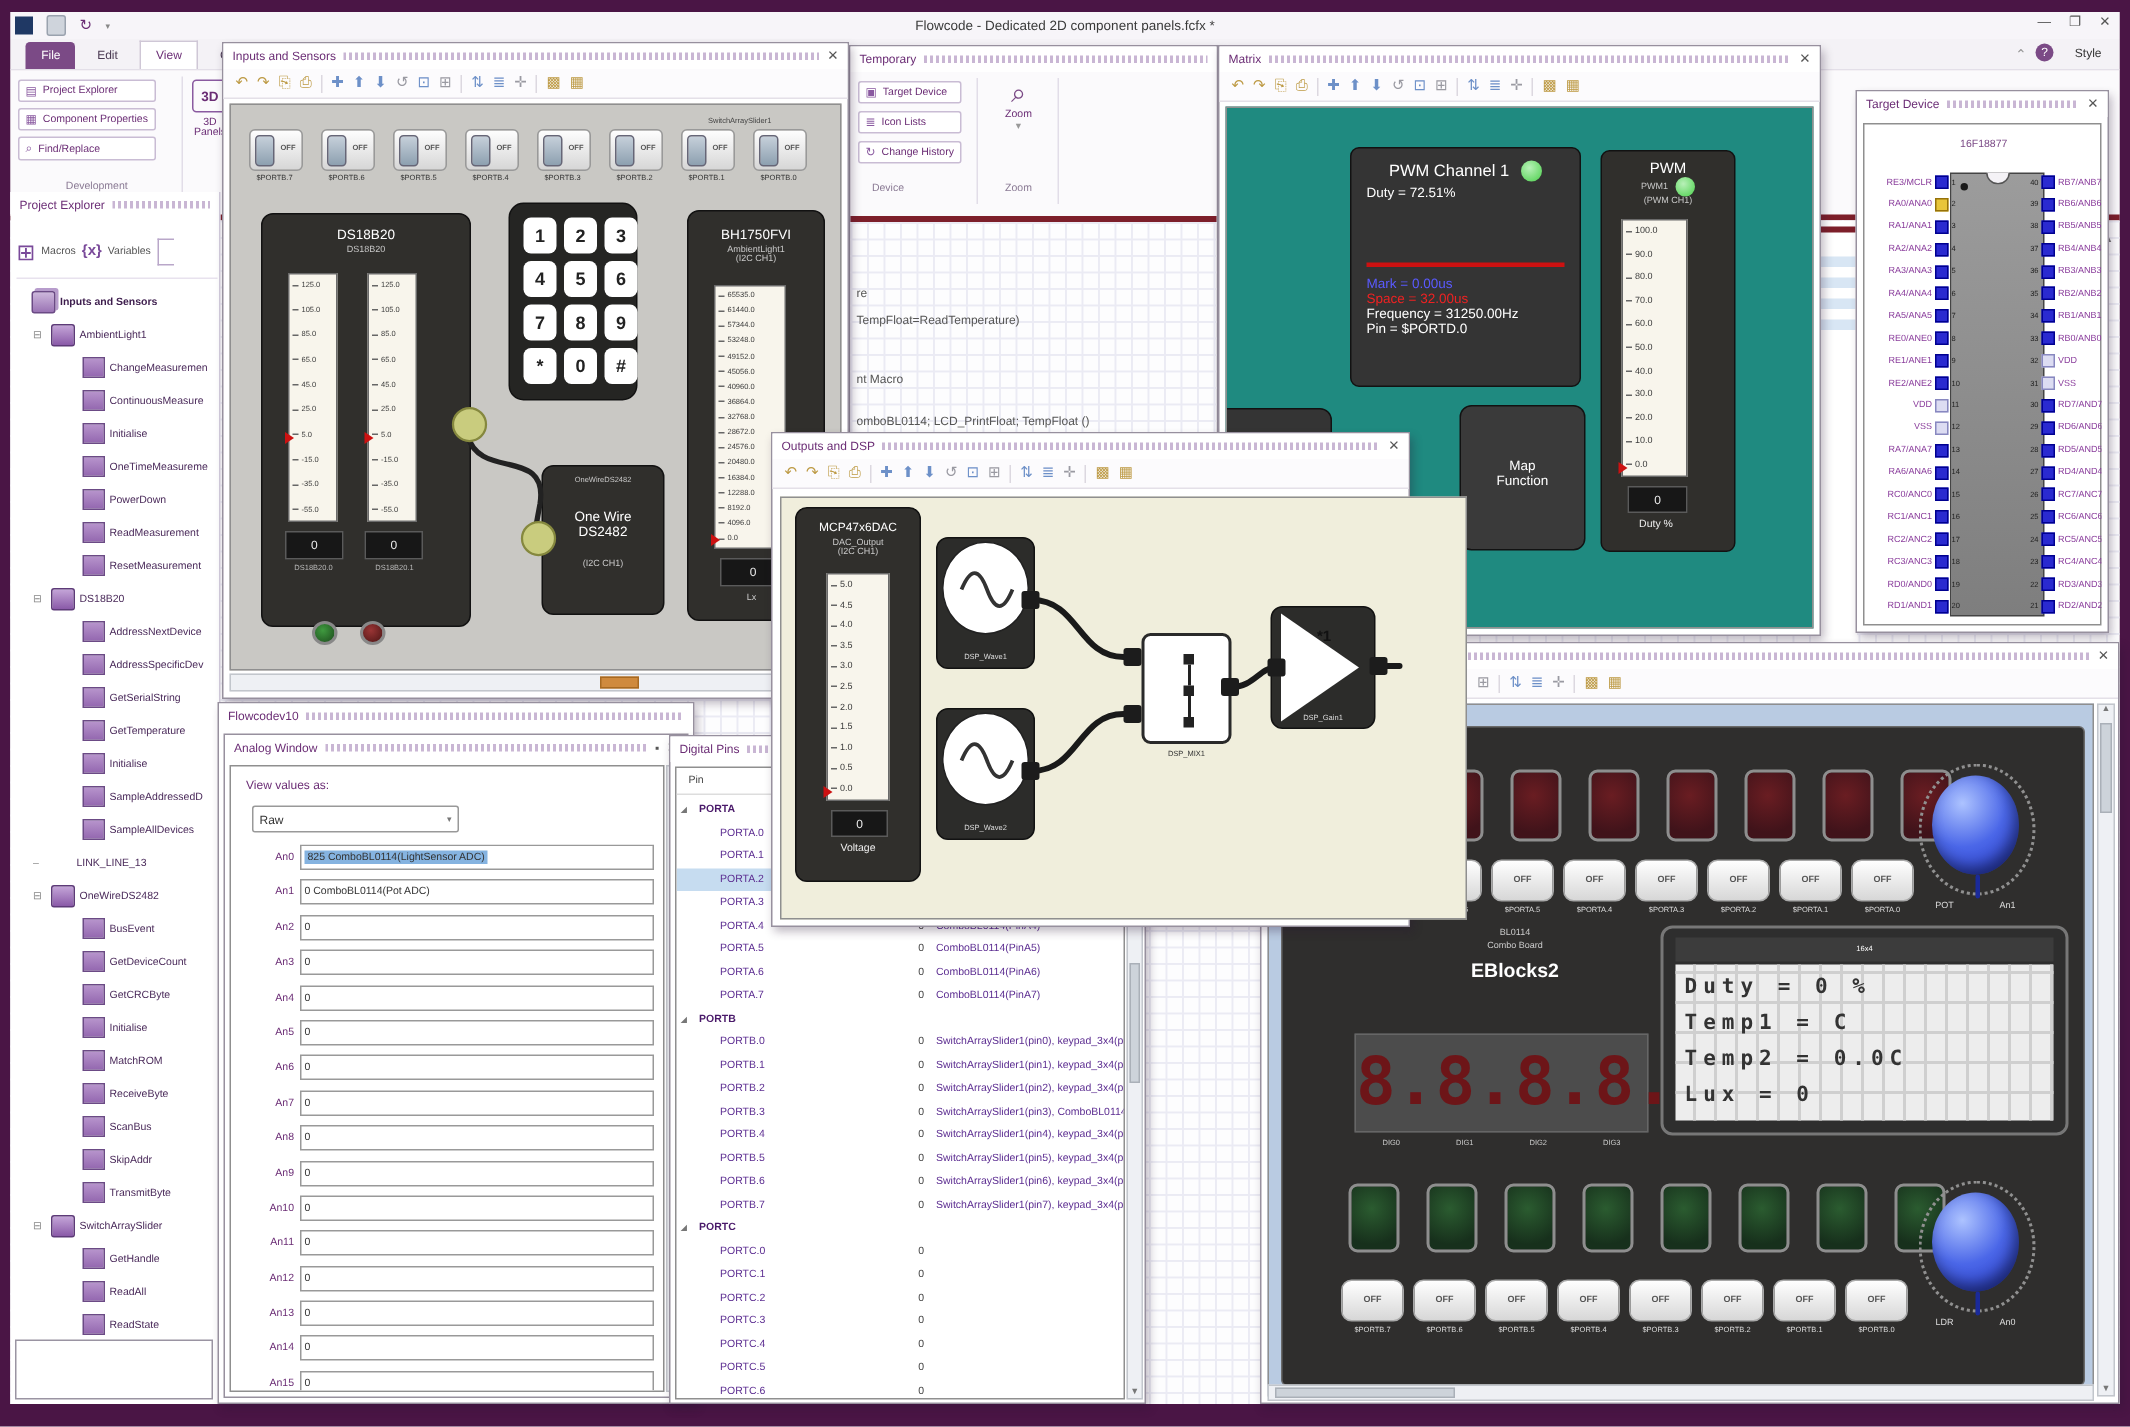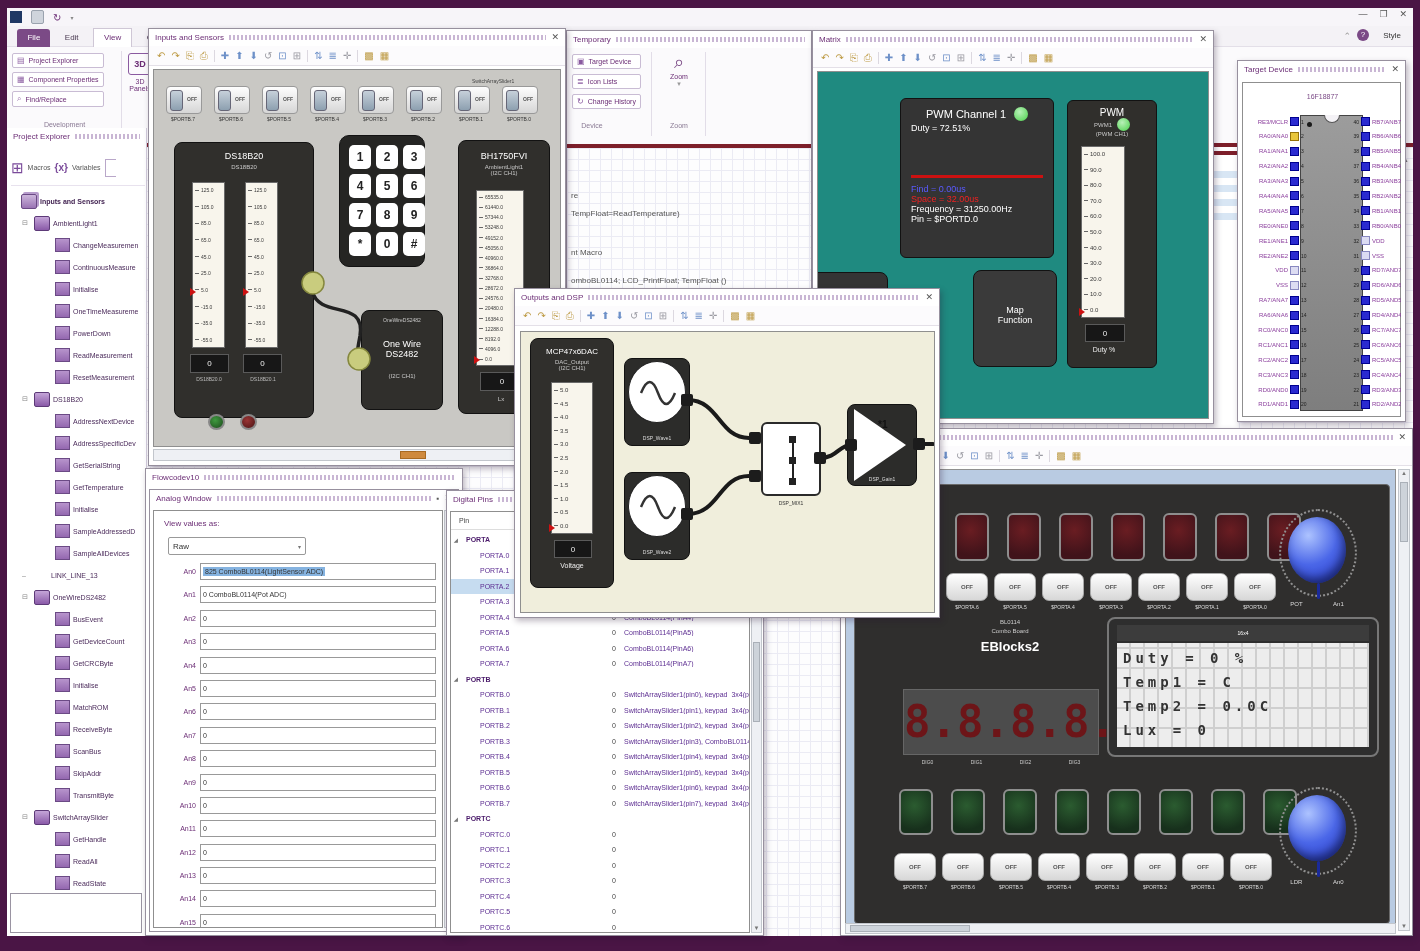--- a/index.html
+++ b/index.html
@@ -109,20 +109,21 @@
 
 <div id="app" class="a">
 
   <div class="appheader a">
     <div class="qat">
       <span style="width:12px;height:12px;background:#1f3864;display:inline-block;"></span>
       <span style="width:11px;height:12px;background:#cfd4dc;border:1px solid #9aa2ae;display:inline-block;border-radius:2px;"></span>
       <span style="font-size:10px;color:#6b2d75;">↻</span>
       <span style="font-size:6px;color:#888;">▾</span>
     </div>
+    <div class="apptitle">Flowcode - Dedicated 2D component panels.fcfx *</div>
     <div class="winctl">
       <span>—</span>
       <span>❐</span>
       <span>✕</span>
     </div>
   </div>
 
   <div class="tabstrip a">
     <span style="display:inline-block;width:6px;"></span>
     <span class="rtab file">File</span>
@@ -771,21 +772,21 @@
     </div>
   <div class="client" style="left:4px;top:40px;width:392px;height:348px;background:#1f8a80;overflow:hidden;">
 
     <div class="blk" style="left:82px;top:26px;width:154px;height:160px;border-radius:6px;background:#343434;">
       <div style="display:flex;align-items:center;justify-content:center;gap:8px;margin-top:8px;">
         <span style="font-size:11px;">PWM Channel 1</span>
         <span style="width:14px;height:14px;border-radius:50%;background:radial-gradient(circle at 40% 35%,#b8f0b8,#4ad04a);"></span>
       </div>
       <div style="font-size:9px;margin:2px 0 0 10px;">Duty = 72.51%</div>
       <div style="margin:42px 10px 0;height:3px;background:#cc1111;"></div>
-      <div style="font-size:9px;margin:6px 0 0 10px;color:#5a5aff;">Find = 0.00us</div>
+      <div style="font-size:9px;margin:6px 0 0 10px;color:#5a5aff;">Mark = 0.00us</div>
       <div style="font-size:9px;margin-left:10px;color:#ee2222;">Space = 32.00us</div>
       <div style="font-size:9px;margin-left:10px;">Frequency = 31250.00Hz</div>
       <div style="font-size:9px;margin-left:10px;">Pin = $PORTD.0</div>
     </div>
 
     <div class="blk" style="left:-60px;top:200px;width:130px;height:90px;background:#343434;"></div>
 
     <div class="blk" style="left:155px;top:198px;width:84px;height:97px;background:#3a3a3a;">
       <div class="t1" style="margin-top:34px;">Map</div>
       <div class="t1">Function</div>
@@ -1678,21 +1679,21 @@
       <span class="ti" data-c="b">⊡</span>
       <span class="ti" data-c="g">⊞</span>
       <span class="ti" data-c="s"></span>
       <span class="ti" data-c="b">⇅</span>
       <span class="ti" data-c="b">≣</span>
       <span class="ti" data-c="g">✛</span>
       <span class="ti" data-c="s"></span>
       <span class="ti" data-c="a">▩</span>
       <span class="ti" data-c="a">▦</span>
     </div>
-  <div class="client" style="left:5px;top:42px;width:415px;height:282px;background:#f0eedc;overflow:hidden;">
+  <div class="client" style="left:5px;top:42px;width:458px;height:282px;background:#f0eedc;overflow:hidden;">
 
     <svg class="a" style="left:0;top:0;width:415px;height:282px;pointer-events:none;">
       <path d="M167,68 C198,68 198,106 228,106" fill="none" stroke="#1a1a1a" stroke-width="4" stroke-linecap="round"></path>
       <path d="M167,182 C198,182 198,144 228,144" fill="none" stroke="#1a1a1a" stroke-width="4" stroke-linecap="round"></path>
       <path d="M299,126 C316,126 318,113 330,113" fill="none" stroke="#1a1a1a" stroke-width="4" stroke-linecap="round"></path>
       <path d="M393,112 L412,112" fill="none" stroke="#1a1a1a" stroke-width="4" stroke-linecap="round"></path>
     </svg>
 
     <div class="blk" style="left:9px;top:6px;width:84px;height:250px;">
       <div class="t1" style="margin-top:8px;font-size:8px;">MCP47x6DAC</div>

